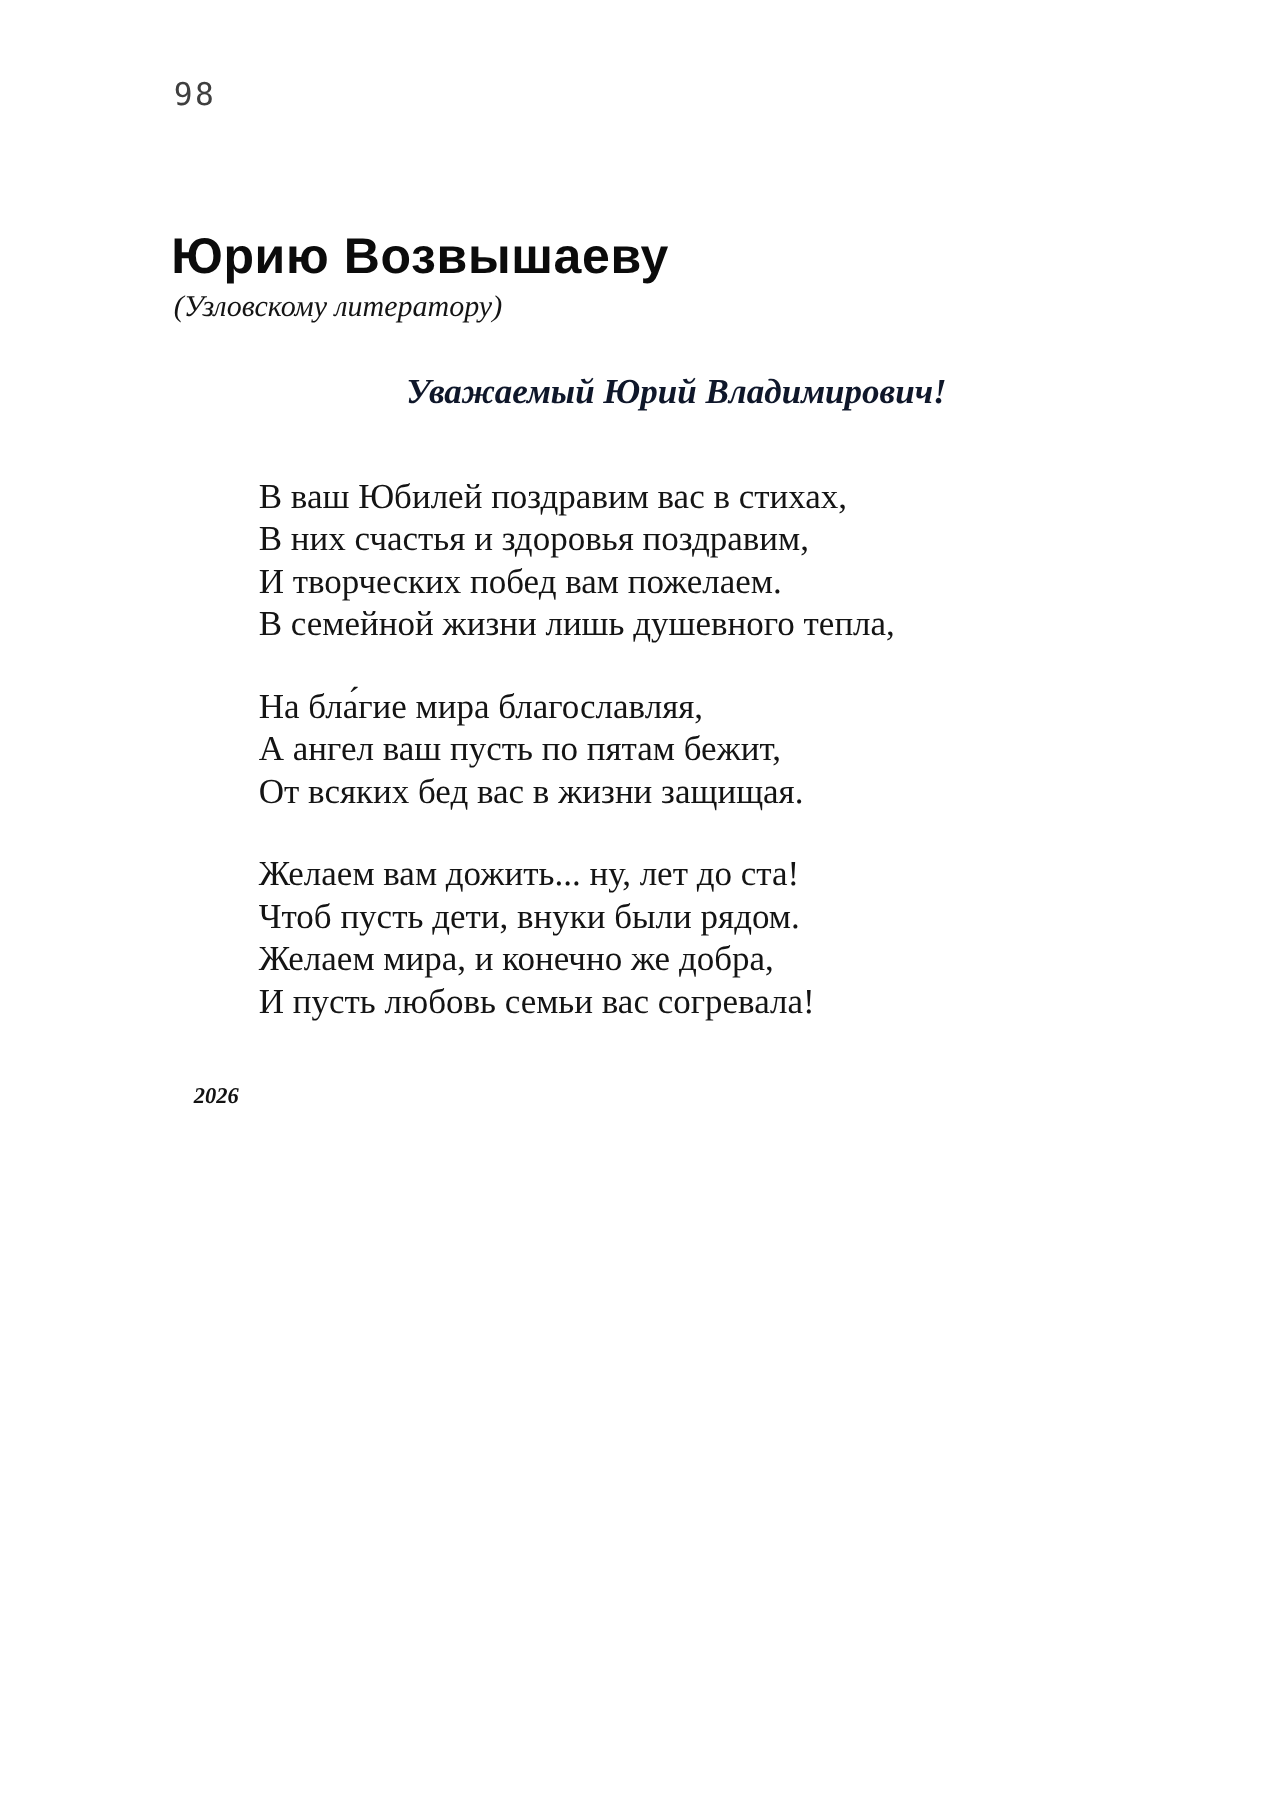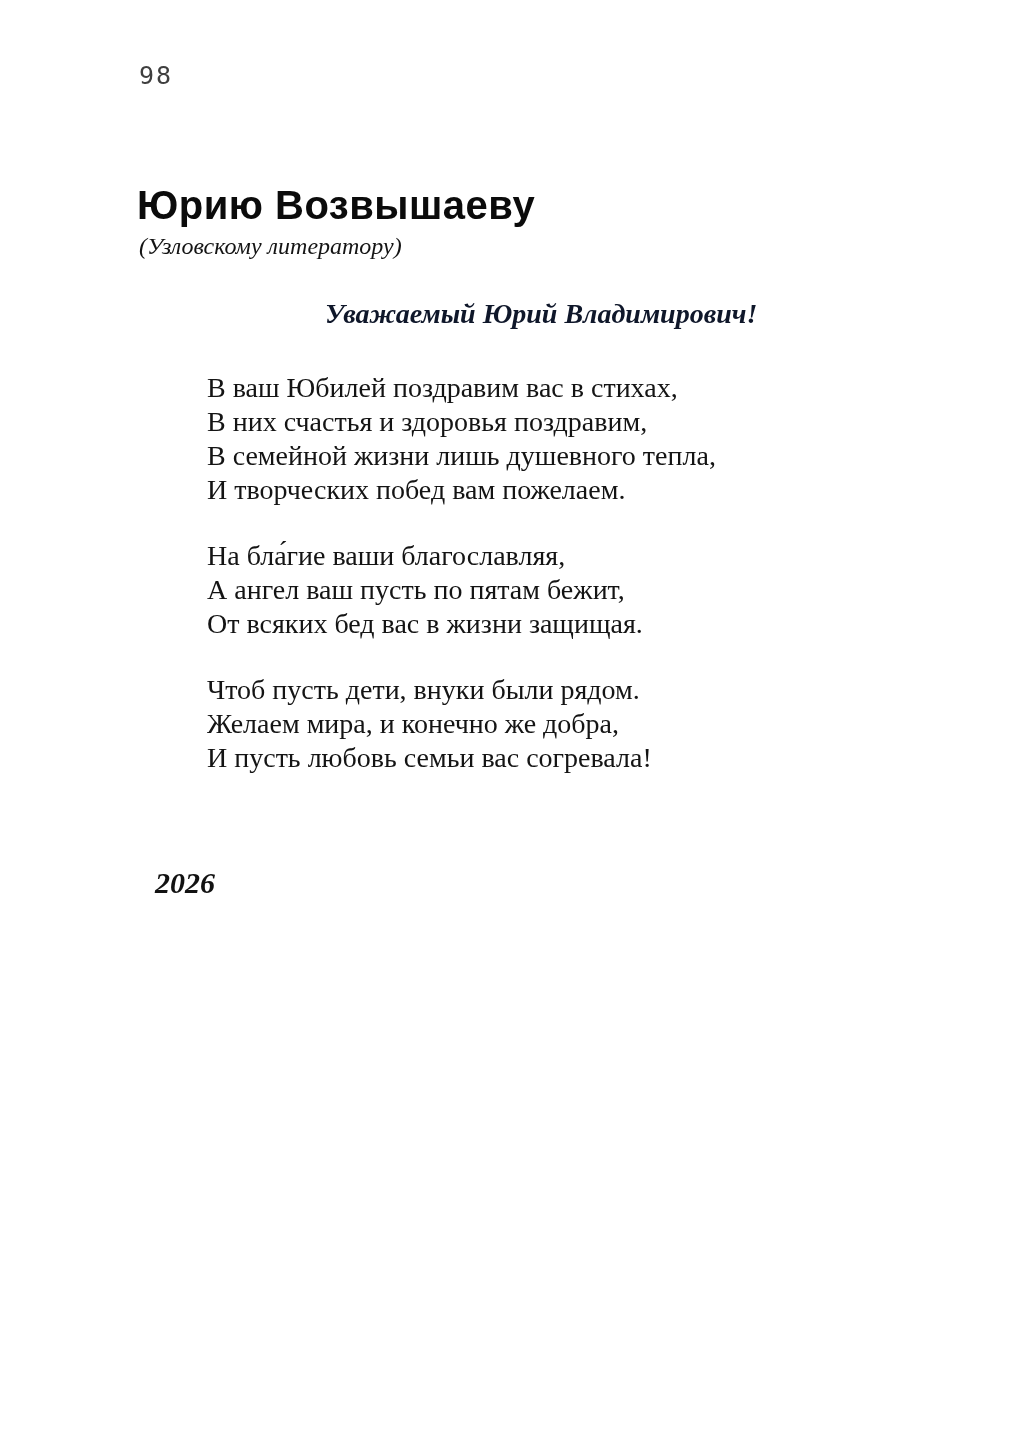--- a/index.html
+++ b/index.html
@@ -59,36 +59,36 @@
     font-size: 28px;
     line-height: 34px;
     color: #0f172a;
   }
   .stanzas {
     position: absolute;
     left: 207px;
     top: 363px;
   }
   .stanza {
-    margin: 8px 0 32px 0;
+    margin: 18px 0 32px 0;
   }
   .stanza .line {
     font-size: 28px;
     line-height: 34px;
     white-space: nowrap;
     color: #141414;
   }
   .year {
     position: absolute;
     left: 155px;
     top: 866px;
     font-family: "Liberation Serif", serif;
     font-style: italic;
     font-weight: 700;
-    font-size: 30px;
+    font-size: 18px;
     color: #121212;
   }
 </style>
 </head>
 <body>
 
 <div class="page">
 
   <div class="page-number">98</div>
 
@@ -96,31 +96,32 @@
 
   <div class="subtitle">(Узловскому литератору)</div>
 
   <div class="salutation">Уважаемый Юрий Владимирович!</div>
 
   <div class="stanzas">
 
     <div class="stanza">
       <div class="line">В ваш Юбилей поздравим вас в стихах,</div>
       <div class="line">В них счастья и здоровья поздравим,</div>
+      <div class="line">И творческих побед вам пожелаем.</div>
       <div class="line">В семейной жизни лишь душевного тепла,</div>
-      <div class="line">И творческих побед вам пожелаем.</div>
     </div>
 
     <div class="stanza">
-      <div class="line">На бла́гие ваши благославляя,</div>
+      <div class="line">На бла́гие мира благославляя,</div>
       <div class="line">А ангел ваш пусть по пятам бежит,</div>
       <div class="line">От всяких бед вас в жизни защищая.</div>
     </div>
 
     <div class="stanza">
+      <div class="line">Желаем вам дожить... ну, лет до ста!</div>
       <div class="line">Чтоб пусть дети, внуки были рядом.</div>
       <div class="line">Желаем мира, и конечно же добра,</div>
       <div class="line">И пусть любовь семьи вас согревала!</div>
     </div>
 
   </div>
 
   <div class="year">2026</div>
 
 </div>

